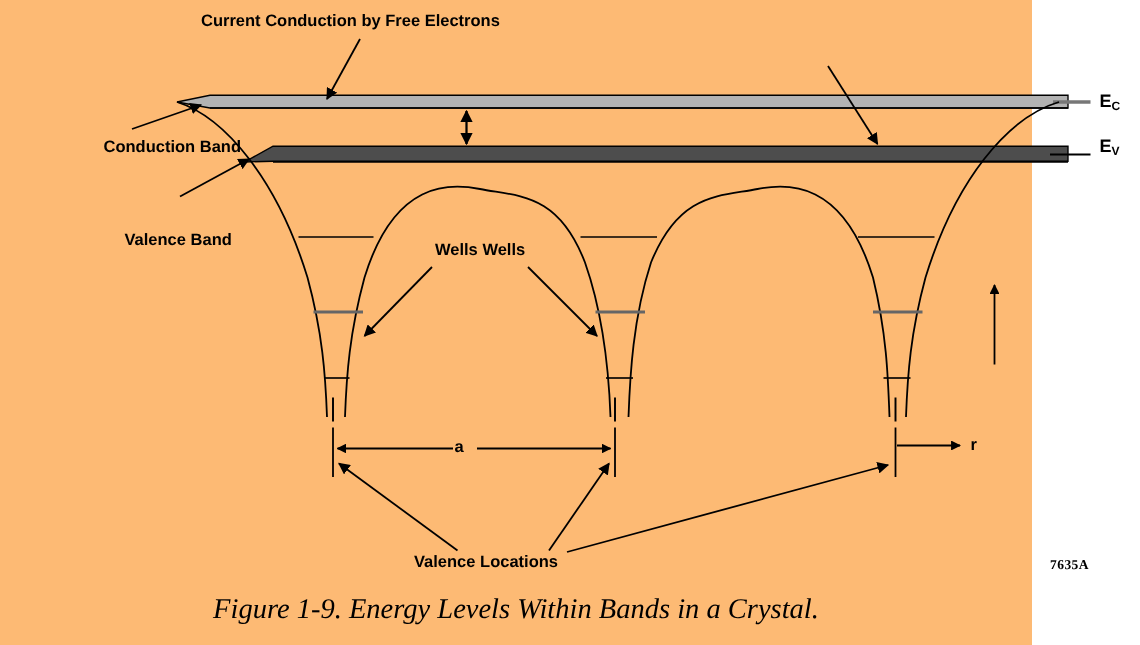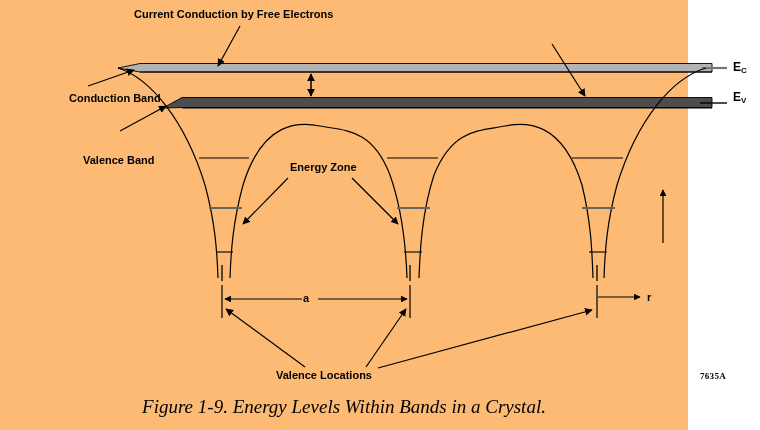--- a/index.html
+++ b/index.html
@@ -101,21 +101,21 @@
   </svg>
 
   <div class="lbl" style="left:134px;top:8px;">Current Conduction by Free Electrons</div>
 
 
   <div class="lbl" style="left:29px;top:92px;margin-left:40px;">Conduction Band</div>
 
   <div class="lbl" style="left:83px;top:140px;margin-top:14px;">Valence Band</div>
 
 
-  <div class="lbl" style="left:290px;top:161px;">Energy Zone</div>
+  <div class="lbl" style="left:290px;top:161px;">Wells Wells</div>
 
   <div class="lbl" style="left:276px;top:369px;">Valence Locations</div>
 
   <div class="lbl" style="left:303px;top:292px;">a</div>
 
   <div class="lbl" style="left:647px;top:291px;">r</div>
 
 
   <div class="eclbl" style="left:733px;top:60px;">
     <span>E</span><span class="sub">C</span>

